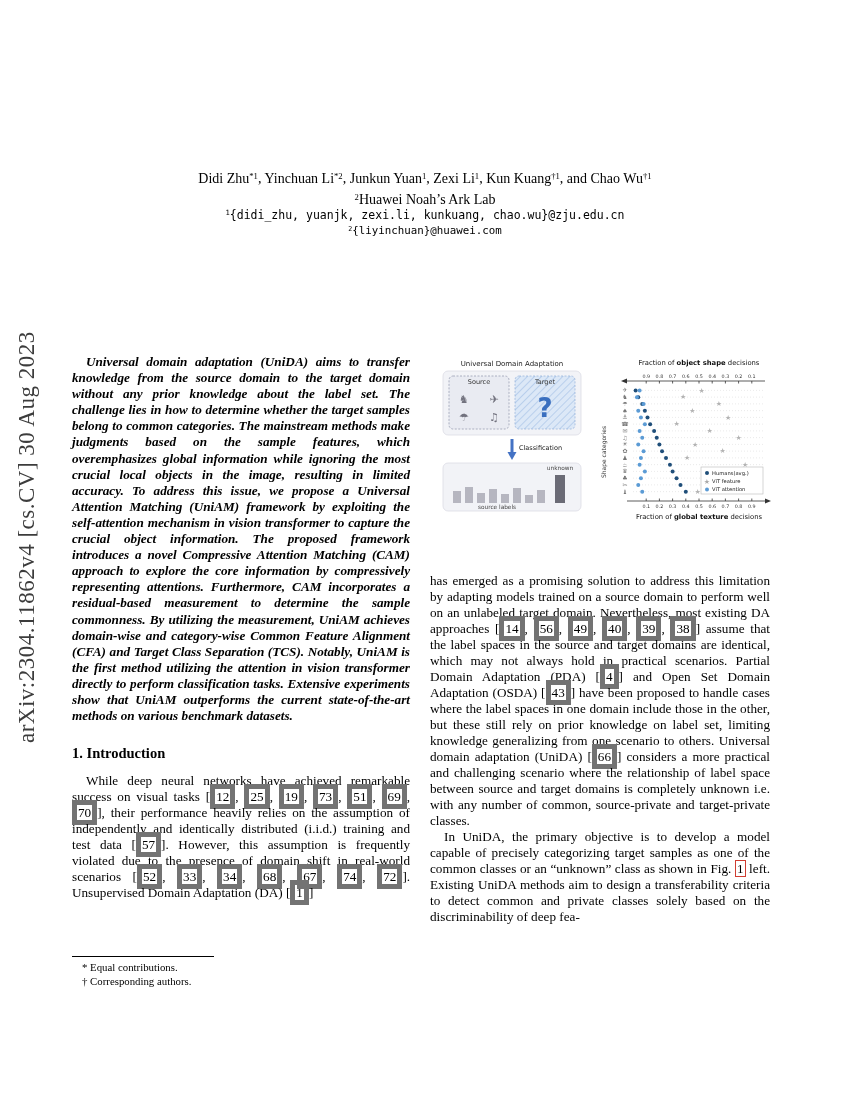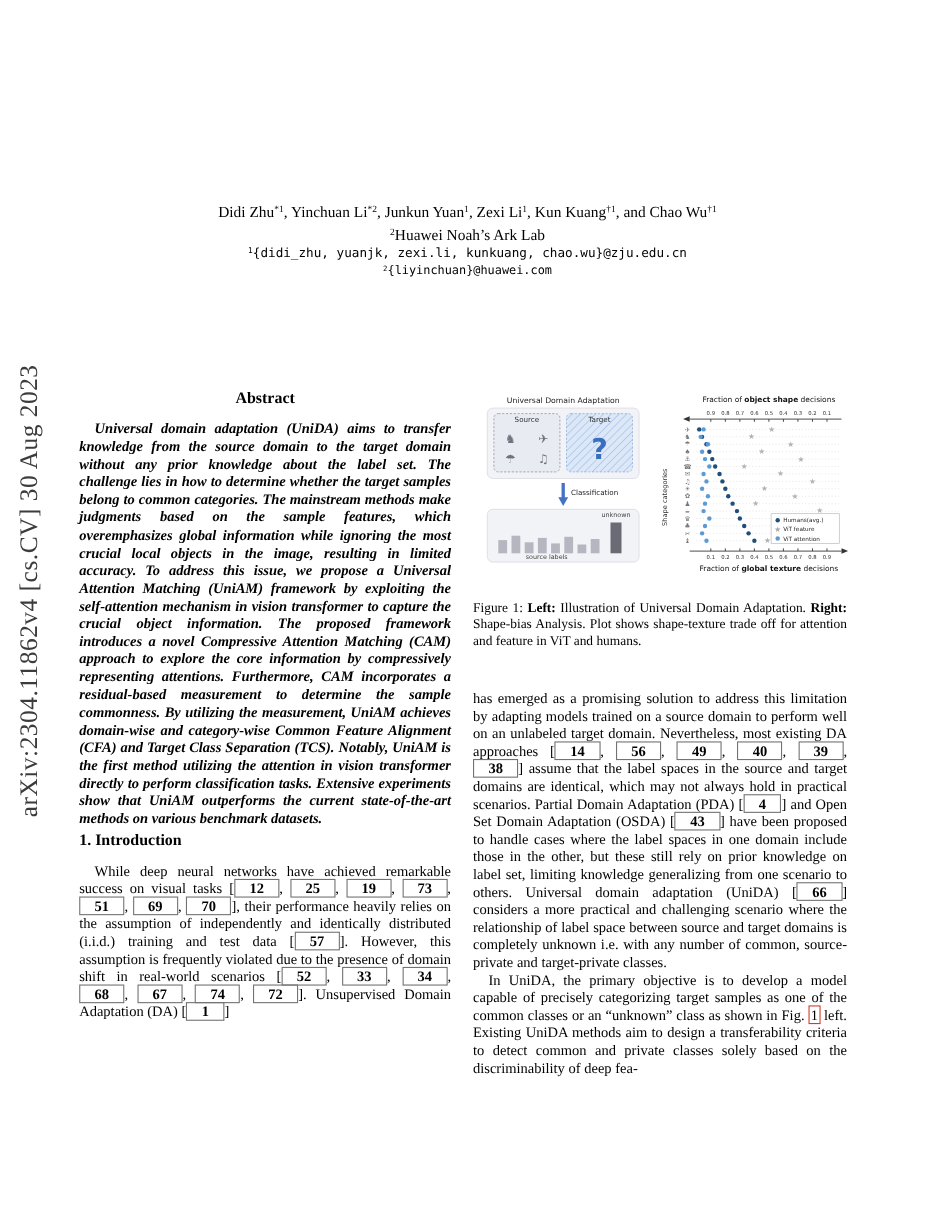--- a/index.html
+++ b/index.html
@@ -11,37 +11,37 @@
   
   .watermark {
     position:absolute; left:14px; top:285px; height:505px;
     writing-mode:vertical-rl; transform:rotate(180deg);
     font-size:23px; letter-spacing:0.5px; color:#3c3c3c;
     text-align:center; white-space:nowrap;
   }
   
   .paper-header { position:absolute; left:0; top:140px; width:100%; text-align:center; }
   .title { font-size:17.5px; font-weight:bold; }
-  .authors { margin-top:46px; font-size:14px; }
+  .authors { margin-top:31px; font-size:14px; }
   .affil-1 { margin-top:28px; font-size:14px; }
   .affil-2 { margin-top:5px; font-size:14px;text-align:center; }
   .email { font-family:"DejaVu Sans Mono", monospace; font-size:11.5px; margin-top:0; }
   .email-2 { font-size:10.8px; margin-top:2px; }
   sup { font-size:62%; line-height:0; position:relative; top:-0.5em; vertical-align:baseline; }
   
   .col { position:absolute; top:354px; text-align:justify; }
   .col-left { left:72px; width:338px; }
   .col-right { left:430px; width:340px; }
   .abstract-heading { font-size:14.5px; font-weight:bold; text-align:center; margin-bottom:11px; }
   .abstract-text { font-style:italic; font-size:13.2px; line-height:16.1px; text-indent:14px;font-weight:bold; }
-  .section-heading { font-size:14.5px; font-weight:bold; text-align:left; margin-top:4px; margin-bottom:11px; }
+  .section-heading { font-size:14.5px; font-weight:bold; text-align:left; margin-top:21px; margin-bottom:11px; }
   .body-text { font-size:13.2px; line-height:16px; }
   .indent { text-indent:14px; }
   .para-first { margin-top:38px; }
-  .cite { border:1px solid #737373; padding:0 13px;font-weight:bold; }
+  .cite { border:5px solid #737373; padding:0 1px; }
   .figref { border:1px solid #cf3d32; padding:0 1px; }
   .bold { font-weight:bold; }
   
   .figure1 { margin:3px; }
   .figure1 svg { display:block; }
   .caption { font-size:12.2px; line-height:14.8px; margin-top:10px; text-align:justify; }
   
   .footnote { position:absolute; left:72px; top:956px; width:338px; font-size:10.8px; line-height:13.8px; text-align:left; }
   .footnote-rule { width:142px; border-top:1px solid #000; margin-bottom:4px; }
   .footnote-line { padding-left:10px; }
@@ -73,21 +73,20 @@
   <div class="watermark">arXiv:2304.11862v4  [cs.CV]  30 Aug 2023</div>
 
   <header class="paper-header">
     <div class="authors">Didi Zhu<sup>*1</sup>, Yinchuan Li<sup>*2</sup>, Junkun Yuan<sup>1</sup>, Zexi Li<sup>1</sup>, Kun Kuang<sup>†1</sup>, and Chao Wu<sup>†1</sup></div>
     <div class="affil-2"><sup>2</sup>Huawei Noah’s Ark Lab</div>
     <div class="email"><sup>1</sup>{didi_zhu, yuanjk, zexi.li, kunkuang, chao.wu}@zju.edu.cn</div>
     <div class="email email-2"><sup>2</sup>{liyinchuan}@huawei.com</div>
   </header>
 
   <section class="col col-left">
-    <h2 class="abstract-heading">Abstract</h2>
     <p class="abstract-text">Universal domain adaptation (UniDA) aims to transfer knowledge from the source domain to the target domain without any prior knowledge about the label set. The challenge lies in how to determine whether the target samples belong to common categories. The mainstream methods make judgments based on the sample features, which overemphasizes global information while ignoring the most crucial local objects in the image, resulting in limited accuracy. To address this issue, we propose a Universal Attention Matching (UniAM) framework by exploiting the self-attention mechanism in vision transformer to capture the crucial object information. The proposed framework introduces a novel Compressive Attention Matching (CAM) approach to explore the core information by compressively representing attentions. Furthermore, CAM incorporates a residual-based measurement to determine the sample commonness. By utilizing the measurement, UniAM achieves domain-wise and category-wise Common Feature Alignment (CFA) and Target Class Separation (TCS). Notably, UniAM is the first method utilizing the attention in vision transformer directly to perform classification tasks. Extensive experiments show that UniAM outperforms the current state-of-the-art methods on various benchmark datasets.</p>
     <h2 class="section-heading">1. Introduction</h2>
     <p class="body-text indent">While deep neural networks have achieved remarkable success on visual tasks [<span class="cite">12</span>, <span class="cite">25</span>, <span class="cite">19</span>, <span class="cite">73</span>, <span class="cite">51</span>, <span class="cite">69</span>, <span class="cite">70</span>], their performance heavily relies on the assumption of independently and identically distributed (i.i.d.) training and test data [<span class="cite">57</span>]. However, this assumption is frequently violated due to the presence of domain shift in real-world scenarios [<span class="cite">52</span>, <span class="cite">33</span>, <span class="cite">34</span>, <span class="cite">68</span>, <span class="cite">67</span>, <span class="cite">74</span>, <span class="cite">72</span>]. Unsupervised Domain Adaptation (DA) [<span class="cite">1</span>]</p>
   </section>
 
   <section class="col col-right">
     <figure class="figure1">
       <svg viewBox="0 0 340 178" width="340" height="178">
         <defs>
           <pattern id="hatch" width="5" height="5" patternUnits="userSpaceOnUse" patternTransform="rotate(45)">
@@ -260,19 +259,23 @@
                 <circle cx="108" cy="132.6" r="2" fill="#5b9bd5"></circle>
                 <text x="113" y="134.4" class="legend-text">ViT attention</text>
               </g>
             </g>
           <line x1="28" y1="144" x2="166" y2="144" class="axis"></line>
           <polygon points="166,141.5 166,146.5 172,144" fill="#333"></polygon>
           <text class="ax-title" x="100" y="162" text-anchor="middle"><tspan>Fraction of </tspan><tspan class="bold" font-weight="bold">global texture</tspan><tspan> decisions</tspan></text>
         </g>
       </svg>
     </figure>
-    <figcaption class="caption">Figure 1: <span class="bold">Left:</span> Illustration of Universal Domain Adaptation. <span class="bold">Right:</span> Shape-bias Analysis. Plot shows shape-texture trade off for attention and feature in ViT and humans.</figcaption>
     <p class="body-text para-first">has emerged as a promising solution to address this limitation by adapting models trained on a source domain to perform well on an unlabeled target domain. Nevertheless, most existing DA approaches [<span class="cite">14</span>, <span class="cite">56</span>, <span class="cite">49</span>, <span class="cite">40</span>, <span class="cite">39</span>, <span class="cite">38</span>] assume that the label spaces in the source and target domains are identical, which may not always hold in practical scenarios. Partial Domain Adaptation (PDA) [<span class="cite">4</span>] and Open Set Domain Adaptation (OSDA) [<span class="cite">43</span>] have been proposed to handle cases where the label spaces in one domain include those in the other, but these still rely on prior knowledge on label set, limiting knowledge generalizing from one scenario to others. Universal domain adaptation (UniDA) [<span class="cite">66</span>] considers a more practical and challenging scenario where the relationship of label space between source and target domains is completely unknown i.e. with any number of common, source-private and target-private classes.</p>
     <p class="body-text indent">In UniDA, the primary objective is to develop a model capable of precisely categorizing target samples as one of the common classes or an “unknown” class as shown in Fig. <span class="figref">1</span> left. Existing UniDA methods aim to design a transferability criteria to detect common and private classes solely based on the discriminability of deep fea-</p>
   </section>
 
+  <div class="footnote">
+    <div class="footnote-rule"></div>
+    <div class="footnote-line">* Equal contributions.</div>
+    <div class="footnote-line">† Corresponding authors.</div>
+  </div>
 
 </div>
 
 </body></html>

